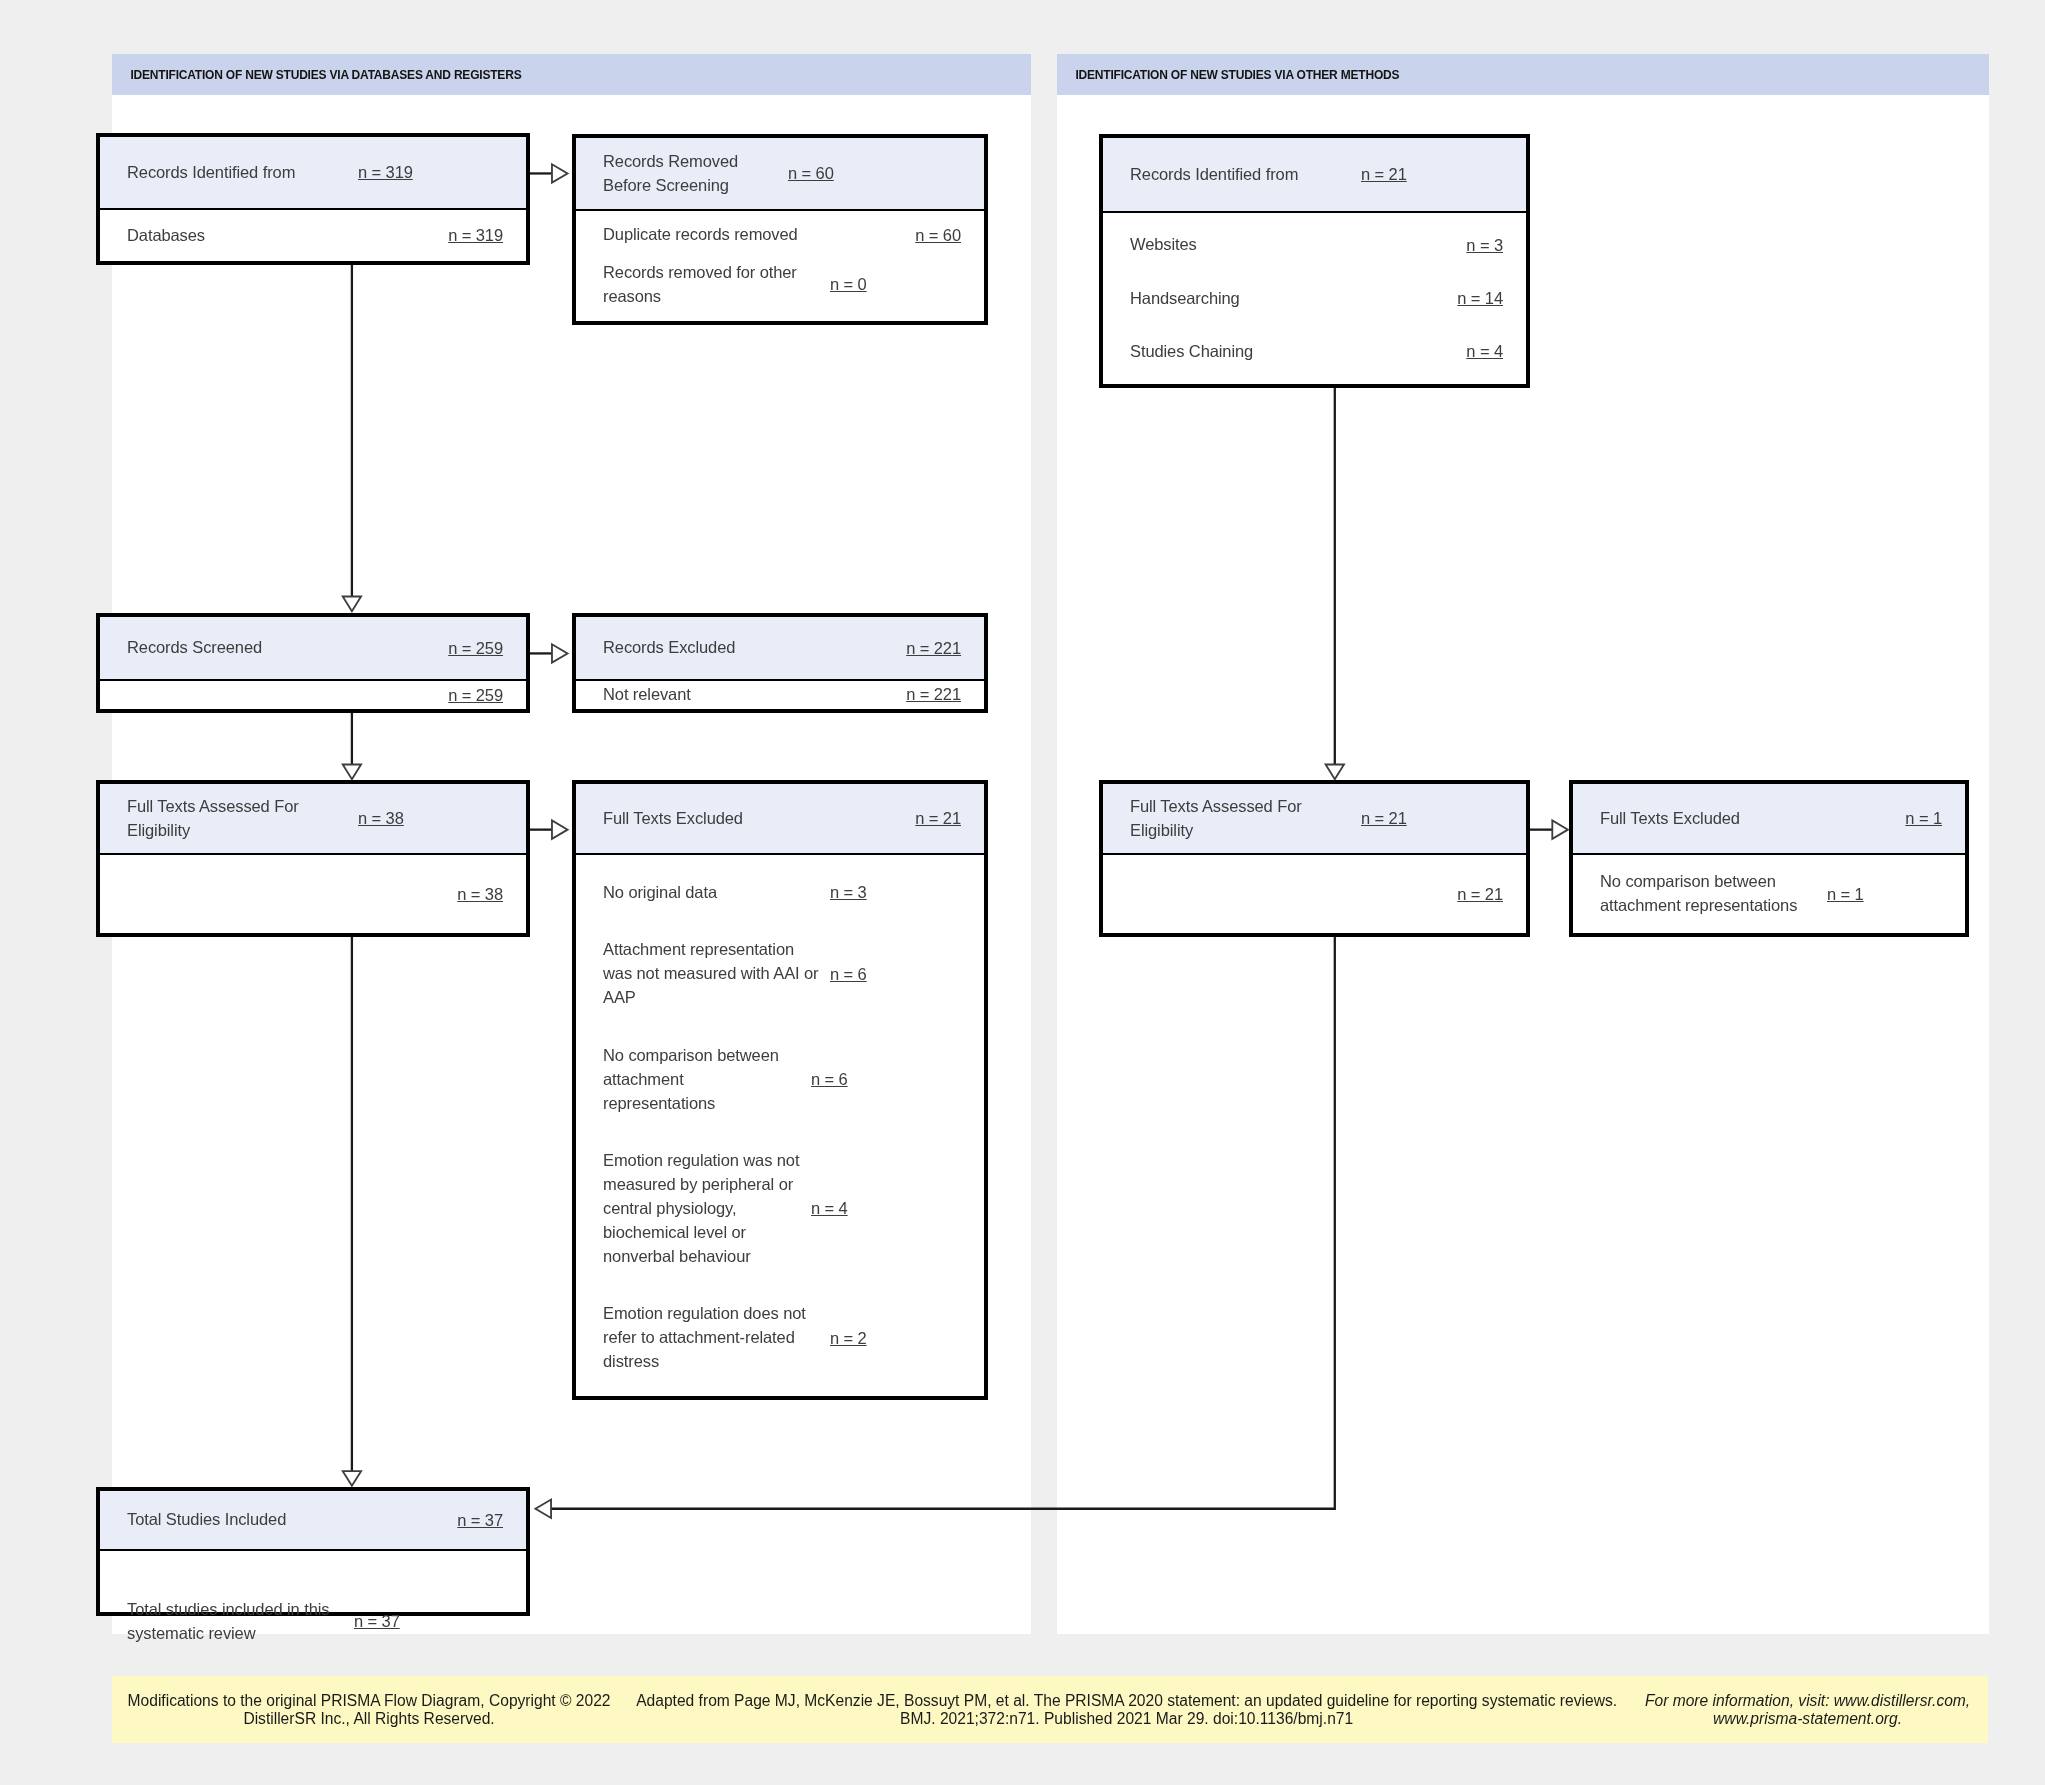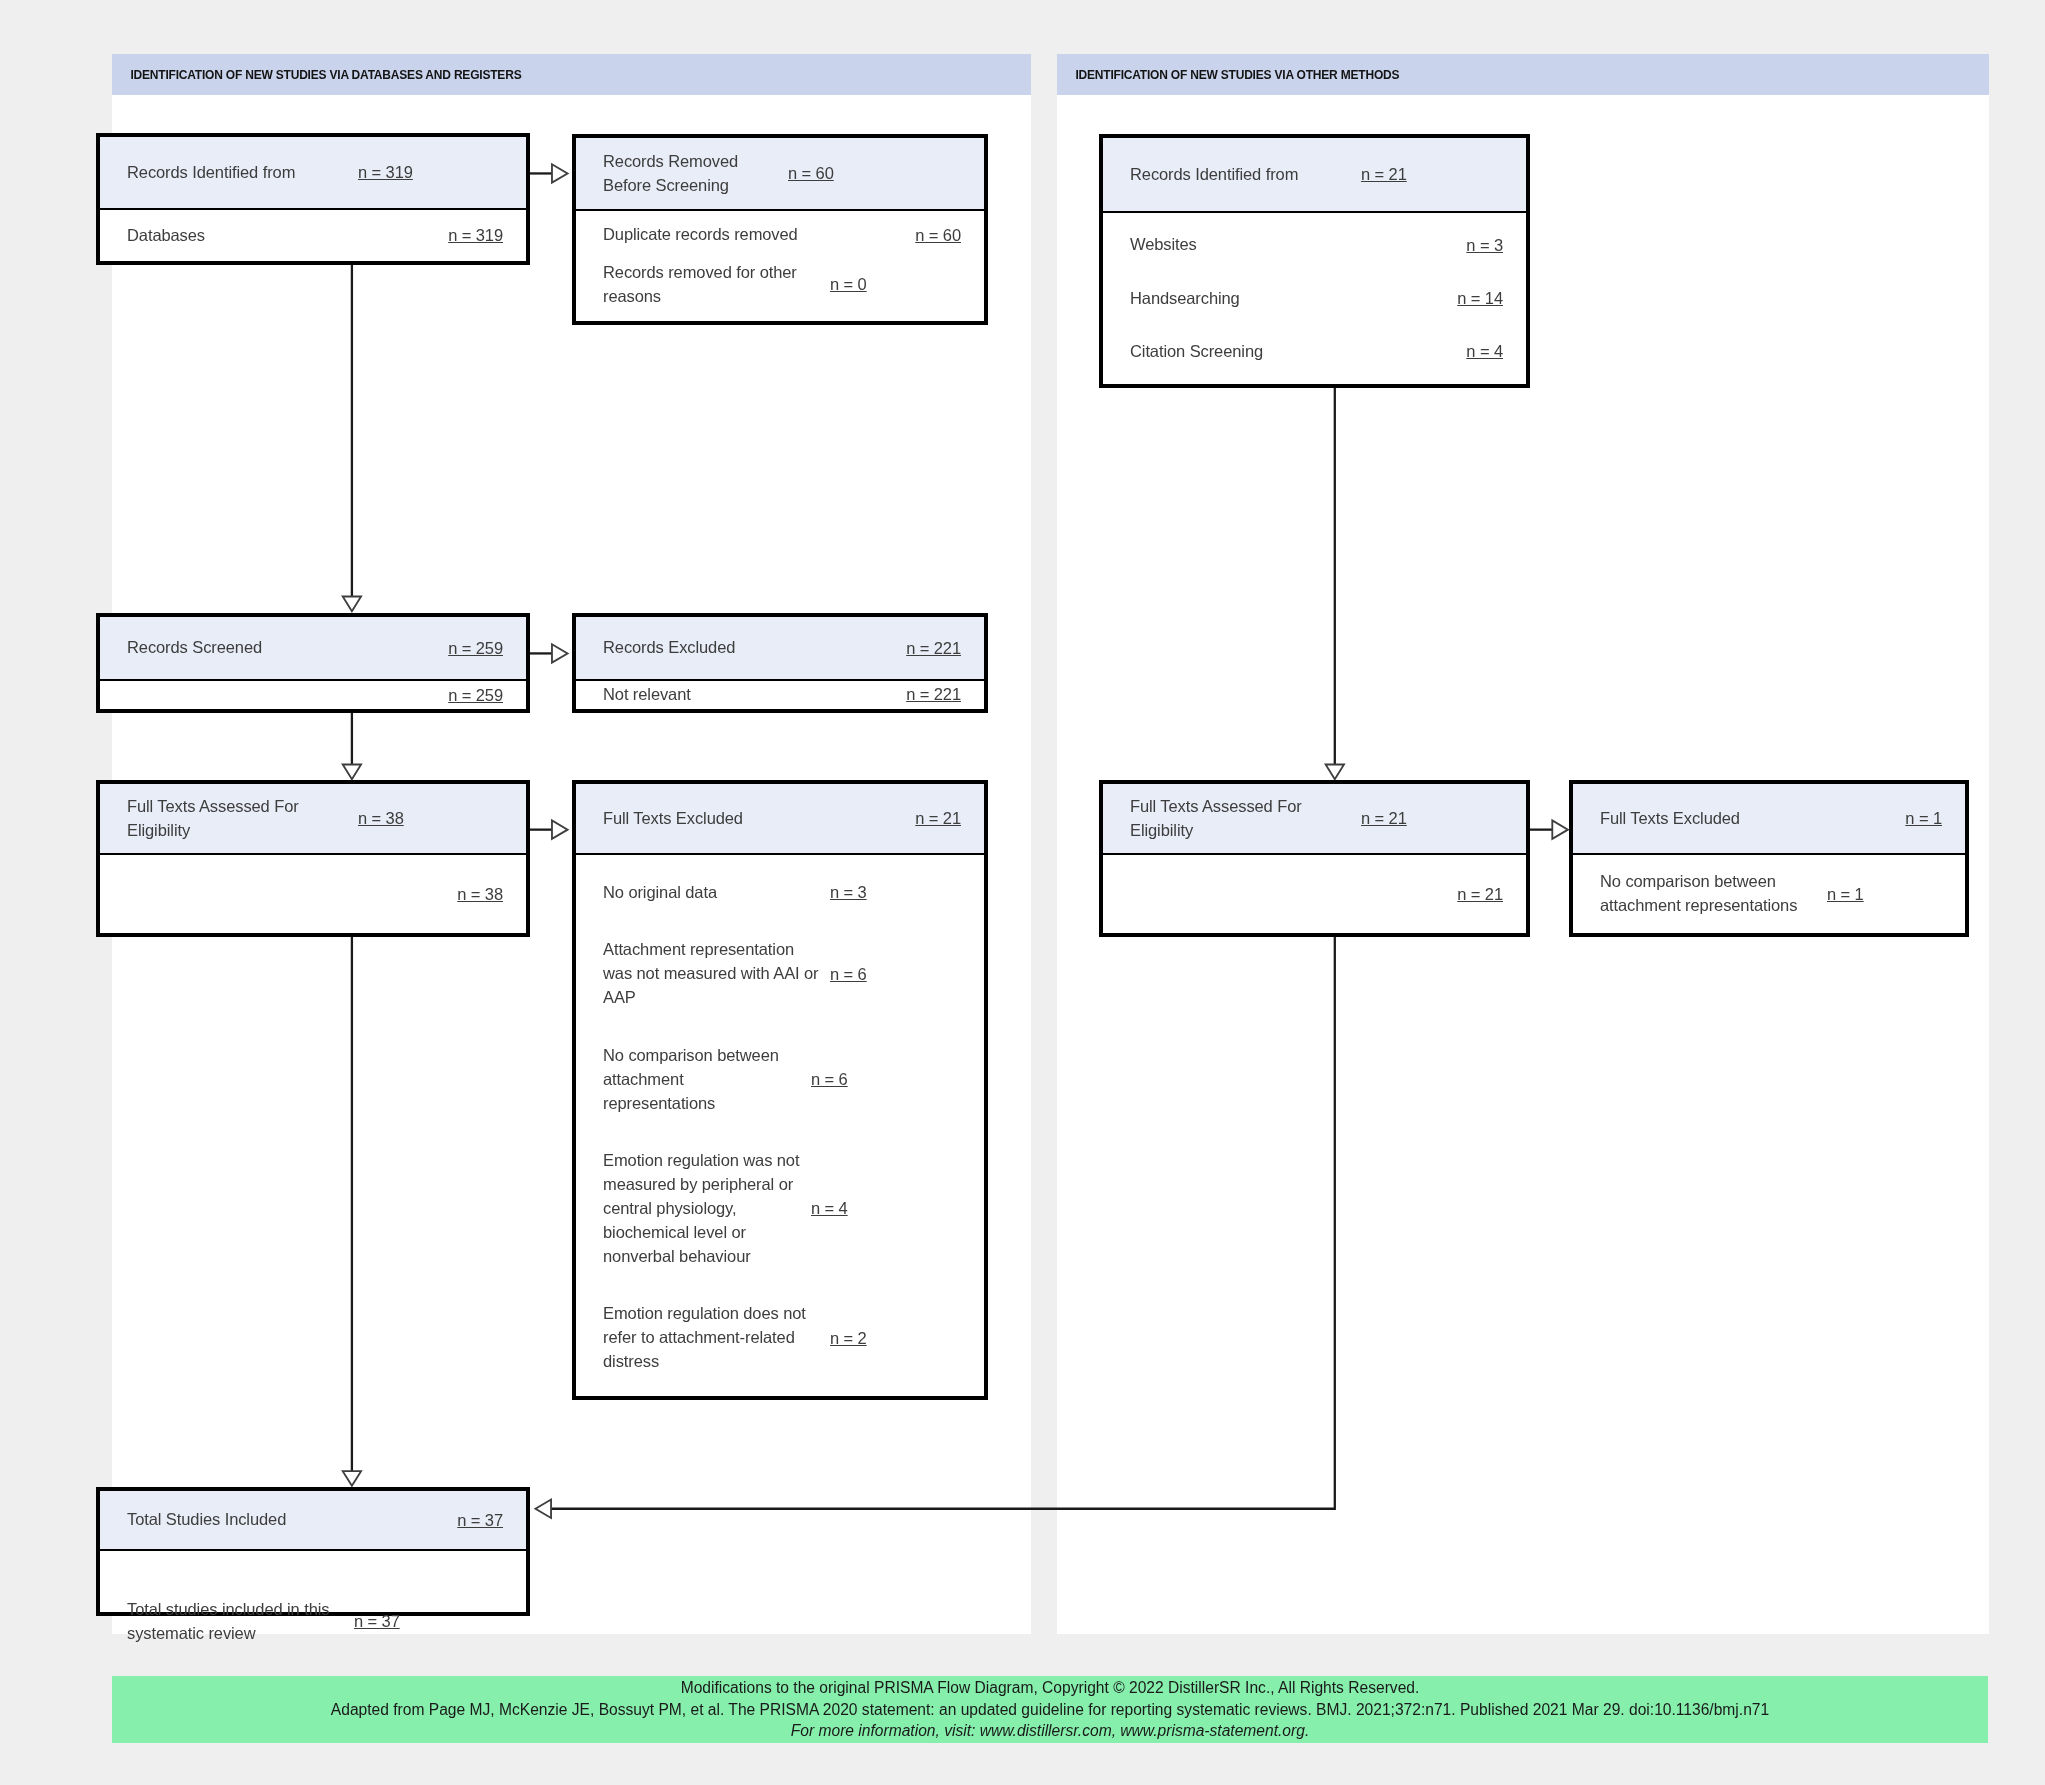--- a/index.html
+++ b/index.html
@@ -27,21 +27,21 @@
   }
   .box-body.spread{justify-content:space-between;padding-top:26px;padding-bottom:22px;}
   .brow{display:flex;align-items:center;gap:11px;}
   .lbl{flex:1;font-size:16.5px;line-height:1.45;letter-spacing:-0.1px;}
   .nval{font-size:16.5px;white-space:nowrap;letter-spacing:-0.1px;text-decoration:underline;}
   .lbl-w480{flex:0 0 220px;}
   .lbl-w380{flex:0 0 174px;}
   .narrow{flex:0 0 216px;}
   .narrower{flex:0 0 197px;}
   .footer{
-    position:absolute;background:#86efac;display:flex;flex-direction:column;
+    position:absolute;background:#fef9c3;display:flex;
     justify-content:space-evenly;align-items:center;box-sizing:border-box;
     font-size:15.6px;color:#1a1a1a;text-align:center;
   }
   .footer .italic{font-style:italic;}
   svg.connectors{position:absolute;left:0;top:0;pointer-events:none;}
   svg.connectors line,svg.connectors polyline{stroke:#1a1a1a;stroke-width:5;fill:none;}
   svg.connectors polygon{fill:#ffffff;stroke:#3d3d3d;stroke-width:4;}
 </style>
 </head>
 <body>
@@ -216,21 +216,21 @@
     <div class="box-body">
       <div class="brow">
         <span class="lbl">Websites</span>
         <span class="nval">n = 3</span>
       </div>
       <div class="brow">
         <span class="lbl">Handsearching</span>
         <span class="nval">n = 14</span>
       </div>
       <div class="brow">
-        <span class="lbl">Citation Screening</span>
+        <span class="lbl">Studies Chaining</span>
         <span class="nval">n = 4</span>
       </div>
     </div>
   </div>
 
   <div class="box" style="left:1099px;top:780px;width:431px;height:157px;">
     <div class="box-header" style="flex:0 0 71px;">
       <span class="lbl lbl-w480">Full Texts Assessed For Eligibility</span>
       <span class="nval">n = 21</span>
     </div>

